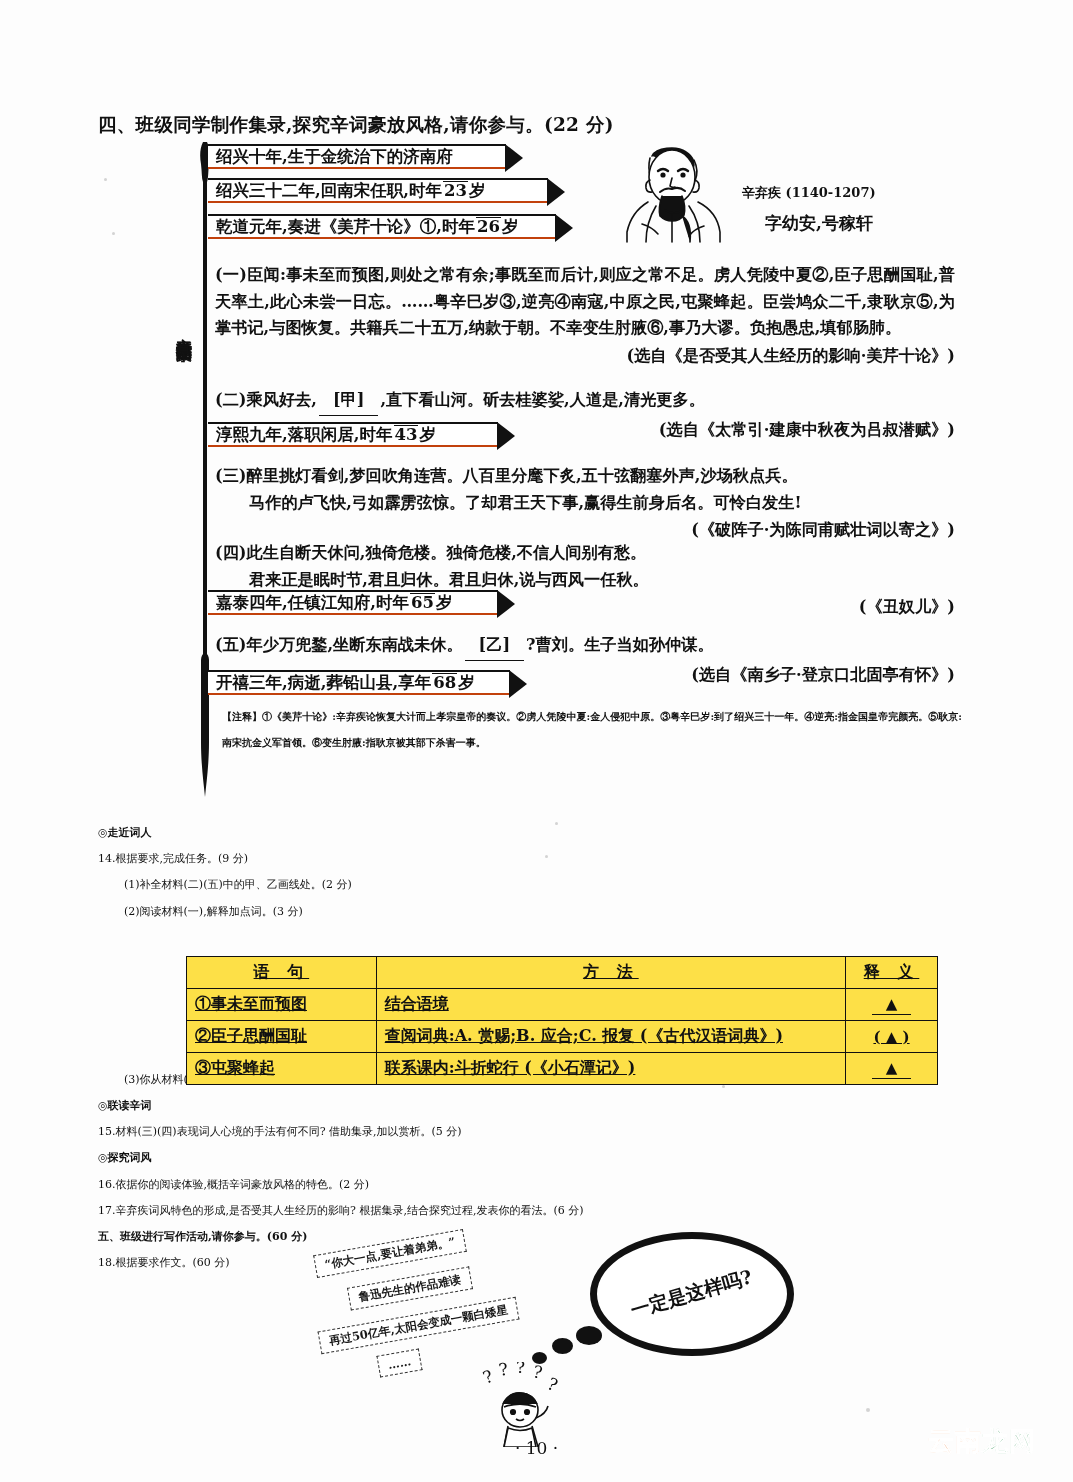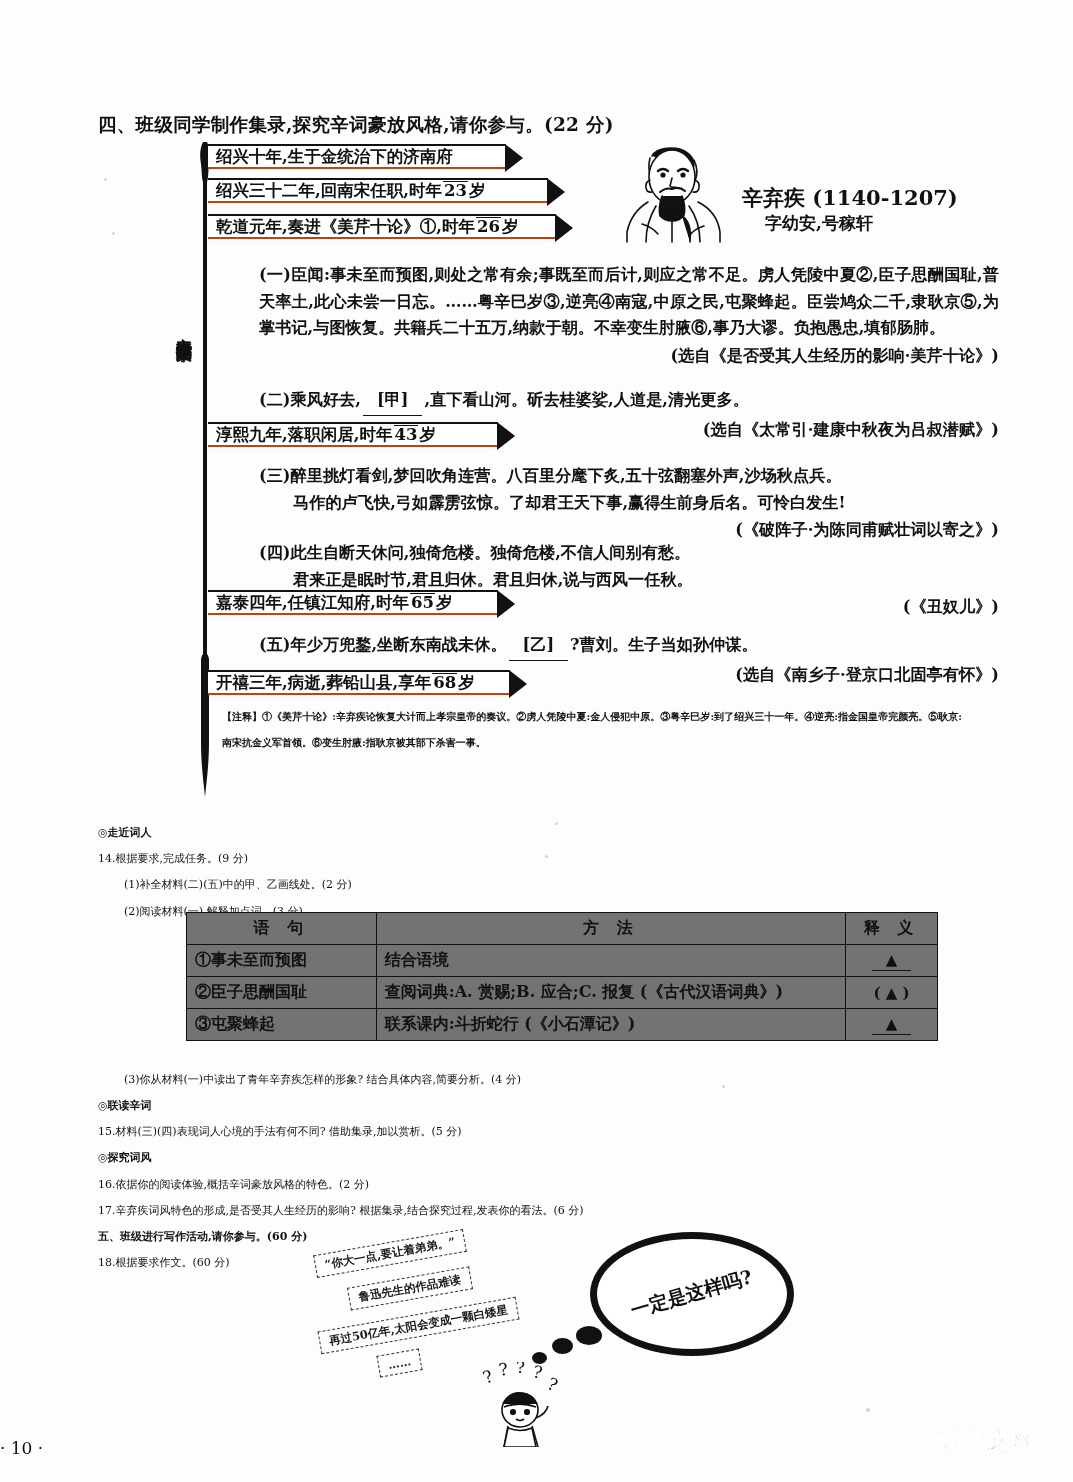--- a/index.html
+++ b/index.html
@@ -106,42 +106,41 @@
     width: 340px; height: 110px;
   }
   #portrait {
     position: absolute;
     left: 0; top: 0;
     width: 105px; height: 103px;
   }
   #poet-name {
     position: absolute;
     left: 122px; top: 44px;
-    font-size: 21px;
+    font-size: 13px;
     font-weight: bold;
     white-space: nowrap;
   }
   #poet-alias {
     position: absolute;
     left: 145px; top: 72px;
     font-size: 17px;
     font-weight: bold;
     white-space: nowrap;
   }
 
   
   .passage {
     position: absolute;
     left: 55px;
     width: 740px;
     font-size: 16.2px;
     line-height: 26.5px;
     font-weight: bold;
     text-align: justify;
-    margin-left: 44px;
   }
   .blank-box {
     display: inline-block;
     border-bottom: 1.6px solid #111;
     padding: 0 14px 1px 14px;
     margin: 0 2px;
   }
   .src {
     display: block;
     text-align: right;
@@ -175,26 +174,27 @@
     line-height: 26.2px;
   }
   .q-line { white-space: nowrap; }
   .q-line.bold { font-weight: bold; }
   .q-sub { padding-left: 26px; }
   .q-diamond { font-weight: bold; }
 
   
   #explain-table {
     position: absolute;
-    left: 186px; top: 912px;
+    left: 186px; top: 956px;
     width: 752px;
     border-collapse: collapse;
     font-size: 16px;
     font-weight: bold;
-    background: #737373;
+    background: #fde047;
+    text-decoration: underline;
   }
   #explain-table th, #explain-table td {
     border: 1.6px solid #111;
     padding: 5px 8px;
     height: 32px;
     box-sizing: border-box;
   }
   #explain-table th {
     text-align: center;
     letter-spacing: 6px;
@@ -256,21 +256,21 @@
   #td1 { left: 276px; top: 104px; width: 26px; height: 19px; }
   #td2 { left: 252px; top: 116px; width: 21px; height: 16px; }
   #td3 { left: 232px; top: 130px; width: 15px; height: 12px; }
 
   #kid { position: absolute; left: 178px; top: 140px; width: 90px; height: 85px; }
 
   
   #page-number {
     position: absolute;
     left: 0; right: 0; top: 1438px;
-    text-align: left;
+    text-align: center;
     font-size: 17px;
   }
   #watermark {
     position: absolute;
     left: 928px; top: 1424px;
     font-size: 26px;
     font-weight: bold;
     letter-spacing: 1px;
     white-space: nowrap;
   }

